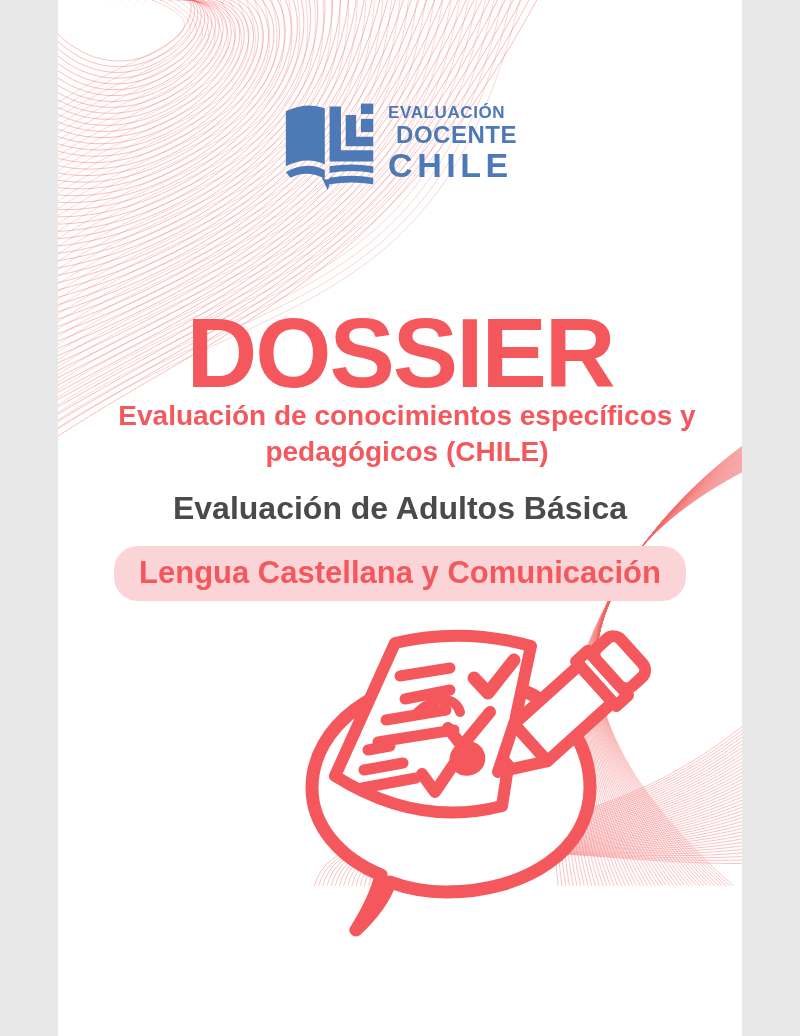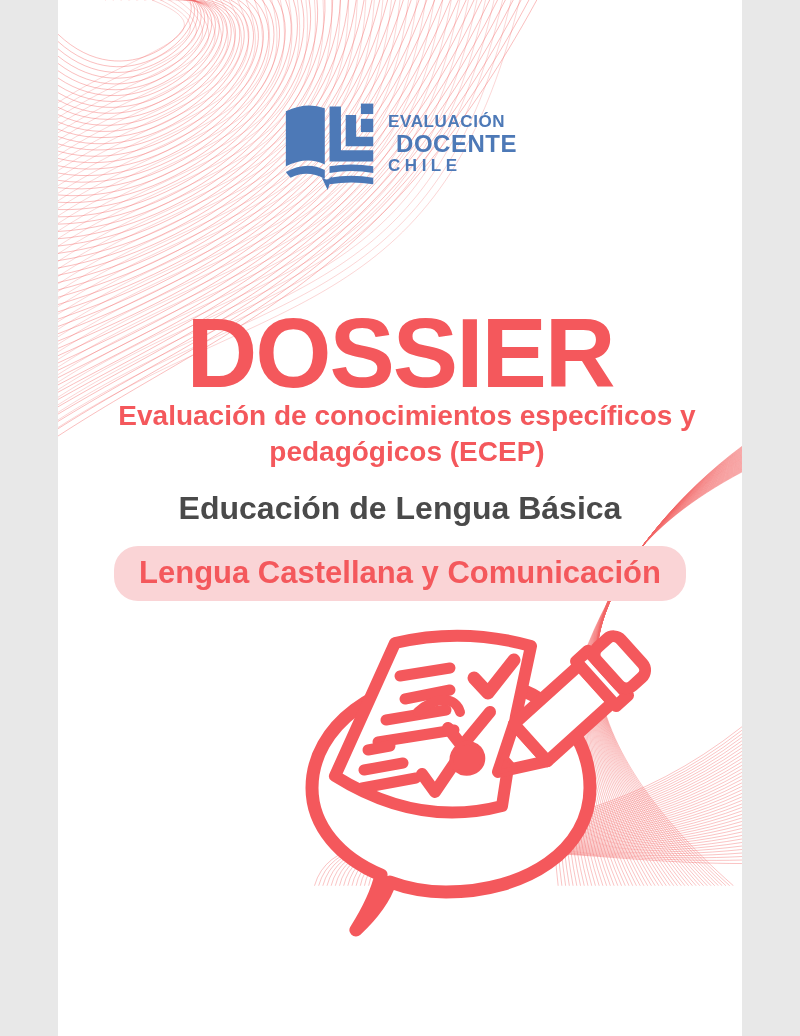--- a/index.html
+++ b/index.html
@@ -20,21 +20,21 @@
   }
   
   .logo{
     position:absolute;top:96px;left:0;right:0;
     display:flex;justify-content:center;align-items:center;gap:10px;
   }
   .logo-icon{width:95px;height:95px;flex:0 0 auto;}
   .logo-text{display:flex;flex-direction:column;align-items:flex-start;color:#4D79B7;}
   .logo-line1{font-size:17px;font-weight:bold;letter-spacing:0.6px;line-height:1.1;}
   .logo-line2{font-size:24px;font-weight:bold;letter-spacing:0.5px;line-height:1.05;margin-left:8px;}
-  .logo-line3{font-size:17px;font-weight:bold;letter-spacing:4.5px;line-height:1.05;}
+  .logo-line3{font-size:34px;font-weight:bold;letter-spacing:4.5px;line-height:1.05;}
   
   .title{
     position:absolute;top:268px;left:0;right:0;
     text-align:center;
     font-size:98px;font-weight:bold;letter-spacing:-2px;
     color:#F4585C;line-height:1.1;margin-top:32px;
   }
   .subtitle{
     position:absolute;top:398px;left:0;right:0;
     text-align:center;color:#F4585C;
@@ -283,24 +283,24 @@
         <span class="logo-line1">EVALUACIÓN</span>
         <span class="logo-line2">DOCENTE</span>
         <span class="logo-line3">CHILE</span>
       </div>
     </div>
 
     <div class="title">DOSSIER</div>
 
     <div class="subtitle">
       <div>Evaluación de conocimientos específicos y</div>
-      <div>pedagógicos (ECEP)</div>
+      <div>pedagógicos (CHILE)</div>
     </div>
 
-    <div class="level">Educación de Lengua Básica</div>
+    <div class="level">Evaluación de Adultos Básica</div>
 
     <div class="subject-wrap">
       <div class="subject-pill">Lengua Castellana y Comunicación</div>
     </div>
 
     <svg class="illustration" viewBox="0 0 360 344">
       <g stroke="#F4585C" stroke-linejoin="round" stroke-linecap="round" fill="none">
 
         <path d="M58 314 C70 295 79 277 83 259 C42 242 14 210 14 172
                  C14 110 80 62 158 62 C244 62 292 112 292 172

